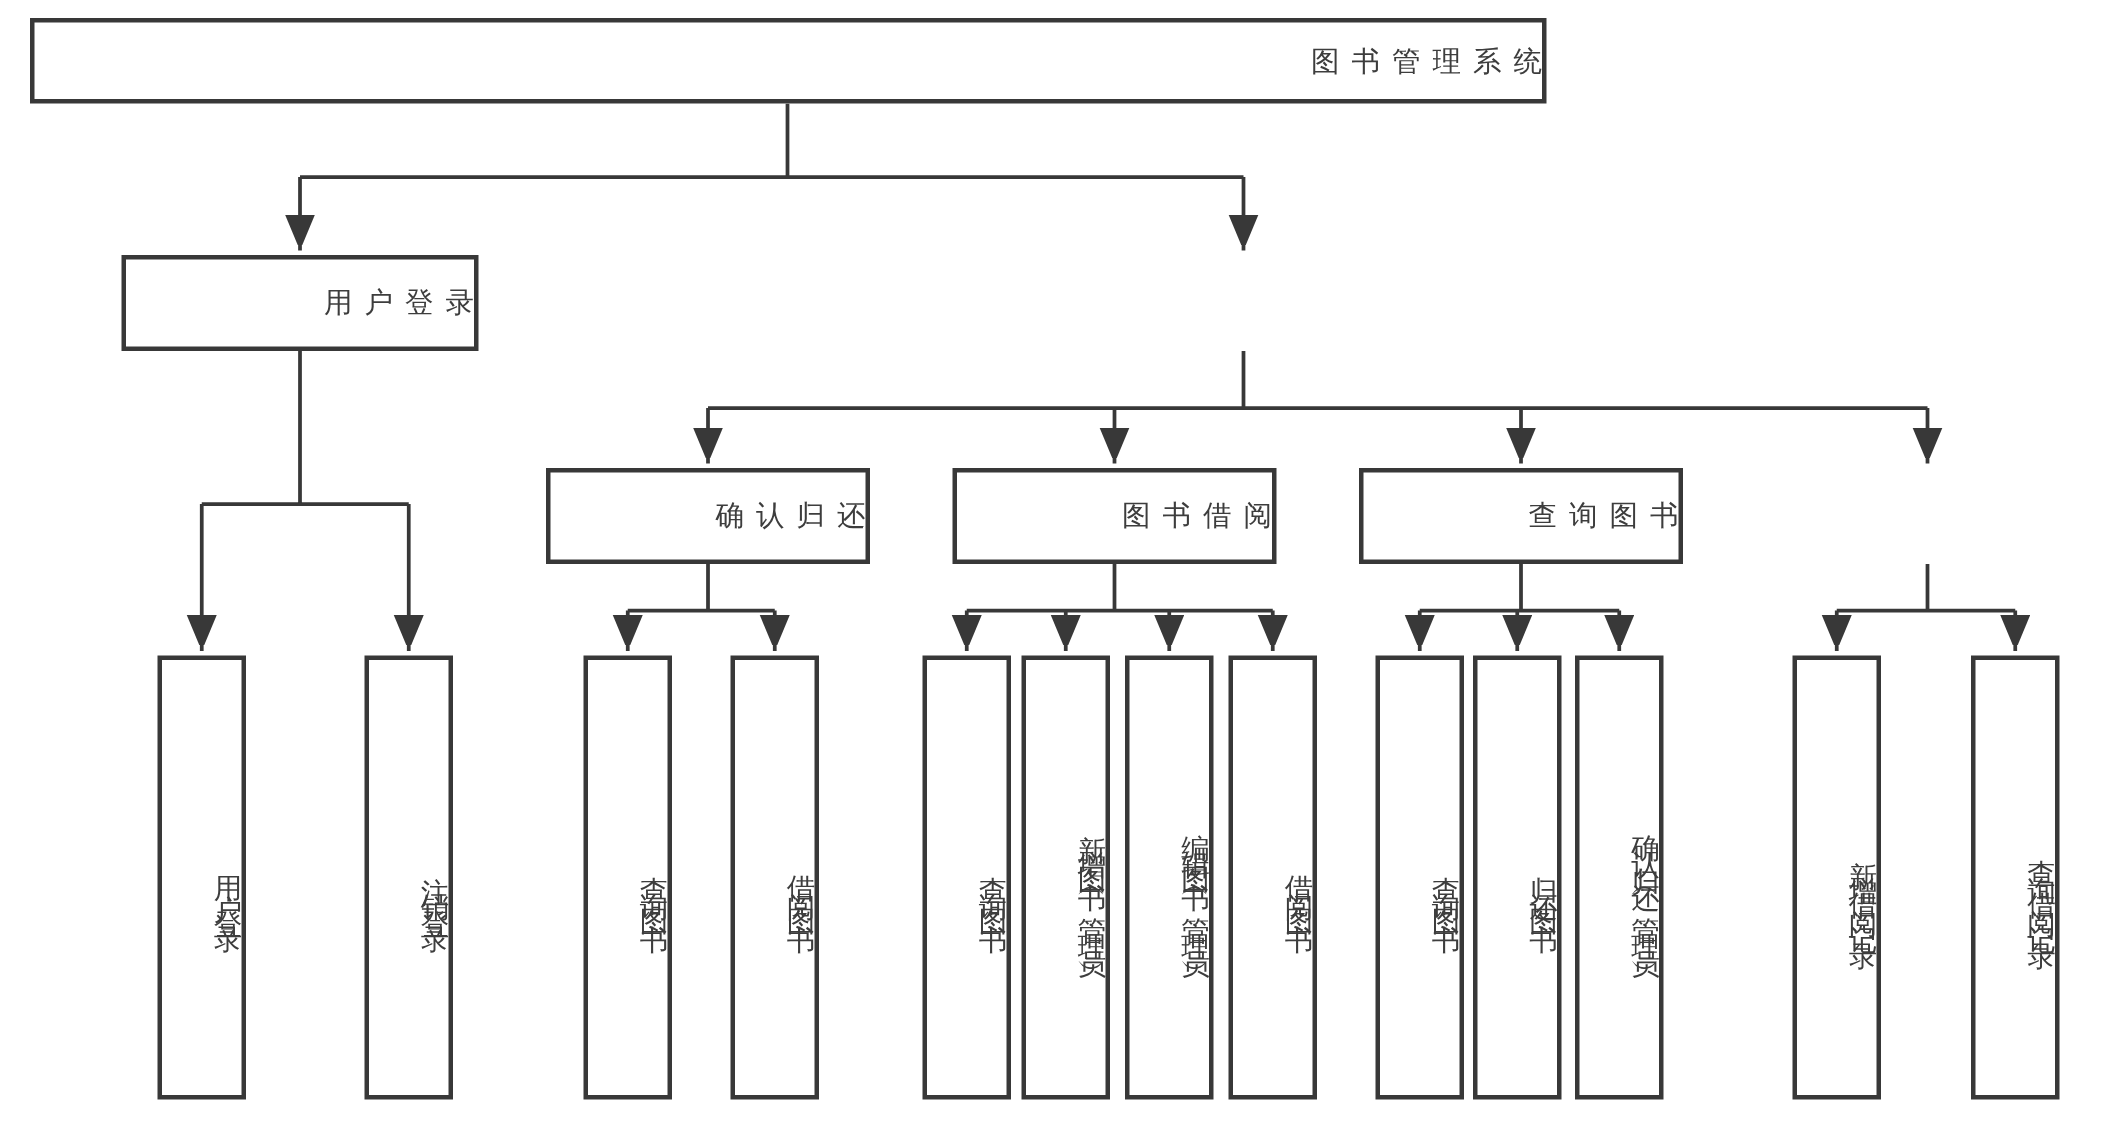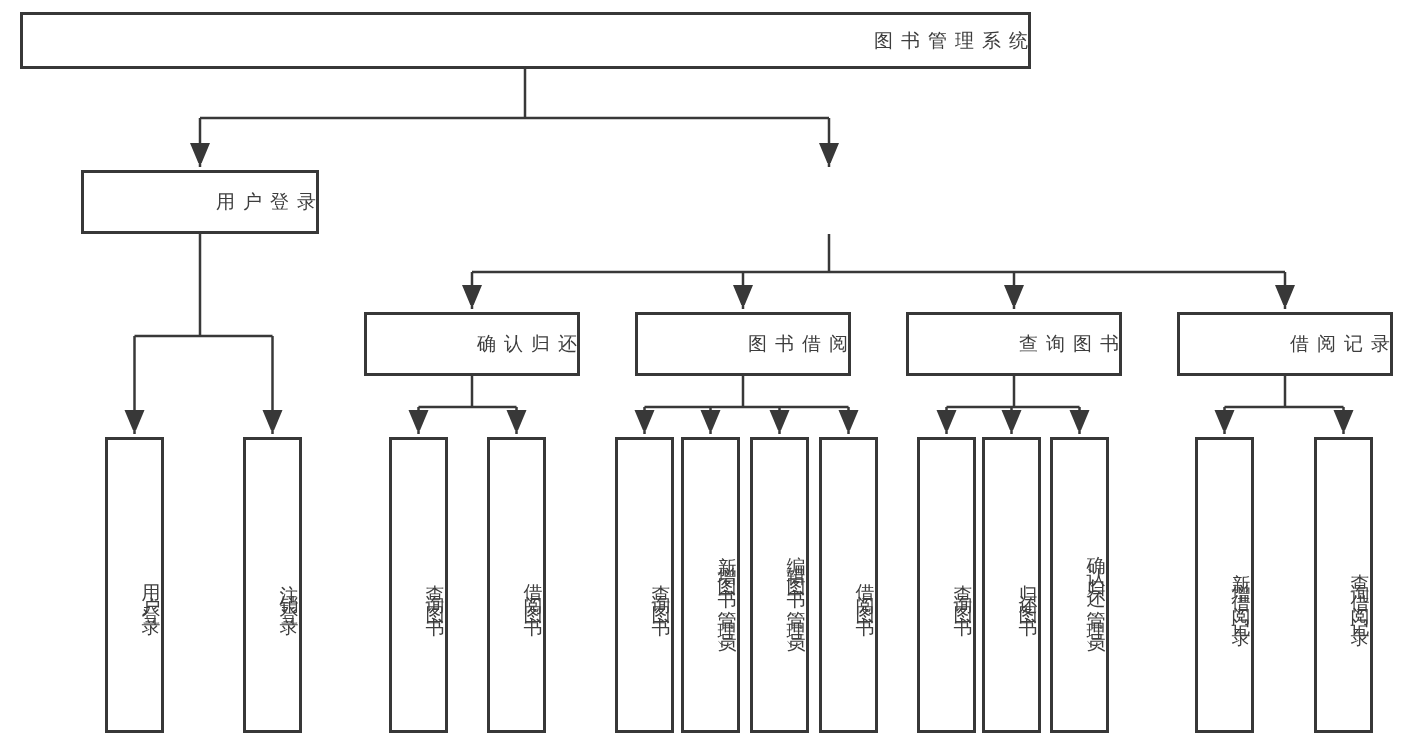--- a/index.html
+++ b/index.html
@@ -143,23 +143,20 @@
 
   <div class="box l3 l3a">
     <span class="hlabel">确认归还</span>
   </div>
   <div class="box l3 l3b">
     <span class="hlabel">图书借阅</span>
   </div>
   <div class="box l3 l3c">
     <span class="hlabel">查询图书</span>
   </div>
-  <div class="box l3 l3d">
-    <span class="hlabel">借阅记录</span>
-  </div>
 
   <div class="box leaf leaf1">
     <span class="vlabel">用户登录</span>
   </div>
   <div class="box leaf leaf2">
     <span class="vlabel">注销登录</span>
   </div>
   <div class="box leaf leaf3">
     <span class="vlabel">查询图书</span>
   </div>

